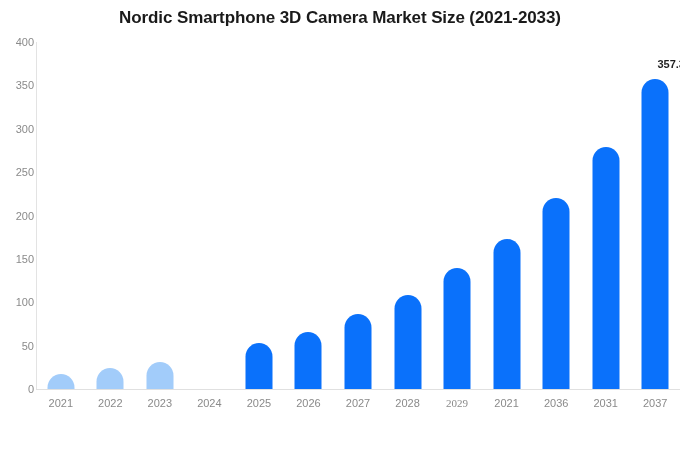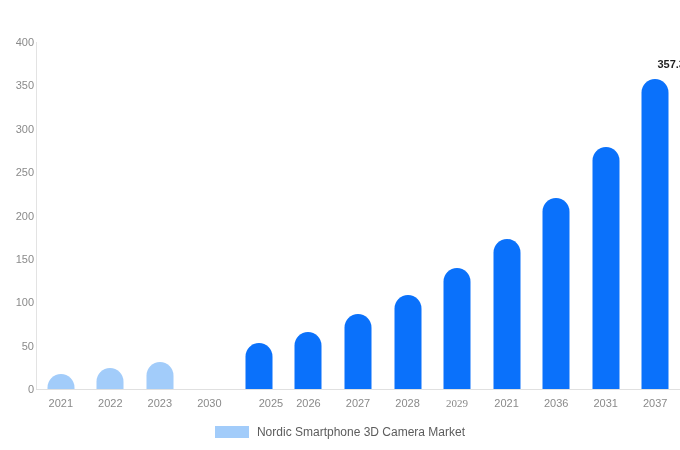--- a/index.html
+++ b/index.html
@@ -145,20 +145,21 @@
     font-size: 12px;
     color: #5c5c5c;
     white-space: nowrap;
   }
 </style>
 </head>
 <body>
 
 <div id="chart-root">
 
+  <div class="chart-title">Nordic Smartphone 3D Camera Market Size (2021-2033)</div>
 
   <div class="plot-area">
     <div class="axis-line"></div>
     <div class="baseline"></div>
     <div id="y-ticks">
         <div class="y-tick" style="top: 347px;">0</div>
         <div class="y-tick" style="top: 303.625px;">50</div>
         <div class="y-tick" style="top: 260.25px;">100</div>
         <div class="y-tick" style="top: 216.875px;">150</div>
         <div class="y-tick" style="top: 173.5px;">200</div>
@@ -203,31 +204,27 @@
         </div>
         <div class="bar-slot" style="left: 594.462px; width: 49.5385px;">
           <div class="bar" title="2033: 357.37" style="height: 310.018px;"></div>
           <div class="bar-label clip-right" style="bottom: 319.018px;">357.37 Mn</div>
         </div>
       </div>
     <div id="x-ticks">
         <div class="x-tick" style="left: 24.7692px;">2021</div>
         <div class="x-tick" style="left: 74.3077px;">2022</div>
         <div class="x-tick" style="left: 123.846px;">2023</div>
-        <div class="x-tick" style="left: 173.385px;">2030</div>
-        <div class="x-tick" style="left: 222.923px; margin-left: 12px;">2025</div>
+        <div class="x-tick" style="left: 173.385px;">2024</div>
+        <div class="x-tick" style="left: 222.923px;">2025</div>
         <div class="x-tick" style="left: 272.462px;">2026</div>
         <div class="x-tick" style="left: 322px;">2027</div>
         <div class="x-tick" style="left: 371.538px;">2028</div>
         <div class="x-tick" style="left: 421.077px; font-family: Liberation Serif, serif;">2029</div>
         <div class="x-tick" style="left: 470.615px;">2021</div>
         <div class="x-tick" style="left: 520.154px;">2036</div>
         <div class="x-tick" style="left: 569.692px;">2031</div>
         <div class="x-tick" style="left: 619.231px;">2037</div>
       </div>
   </div>
 
-  <div class="legend">
-    <span class="legend-swatch"></span>
-    <span class="legend-label">Nordic Smartphone 3D Camera Market</span>
-  </div>
 
 </div>
 
 </body></html>

